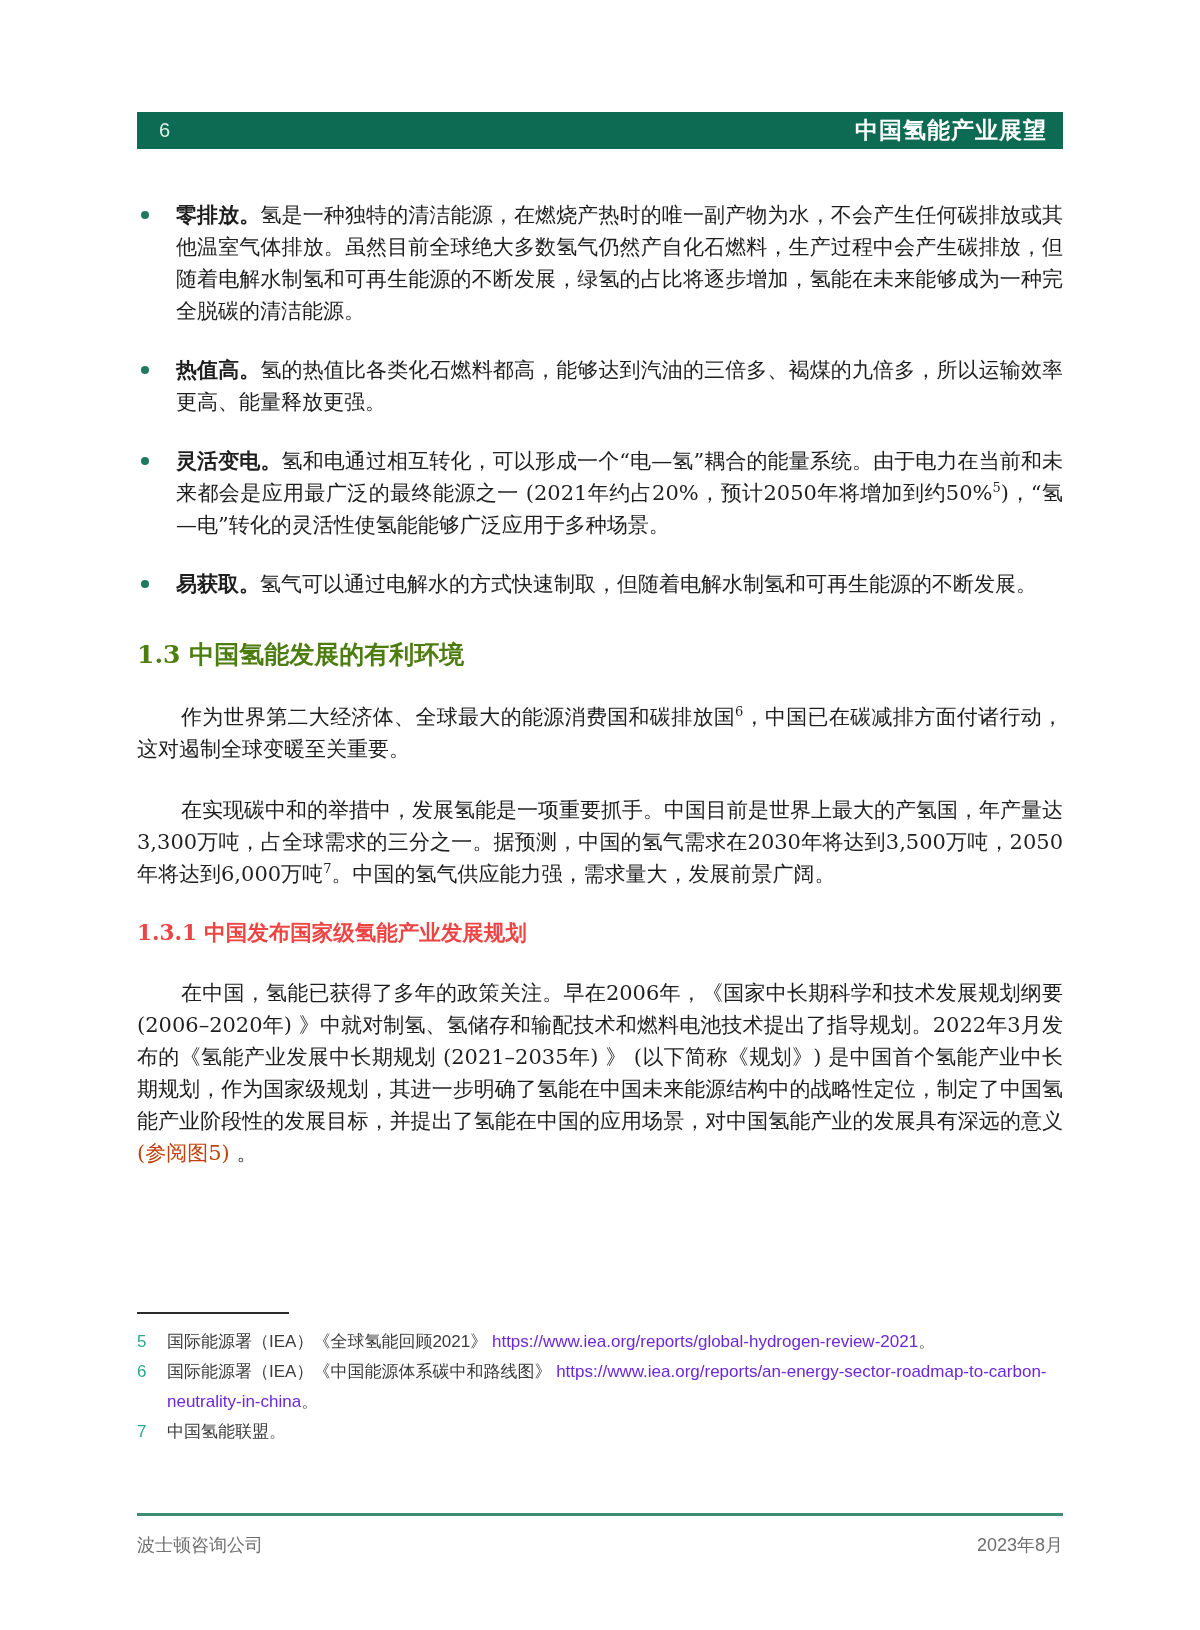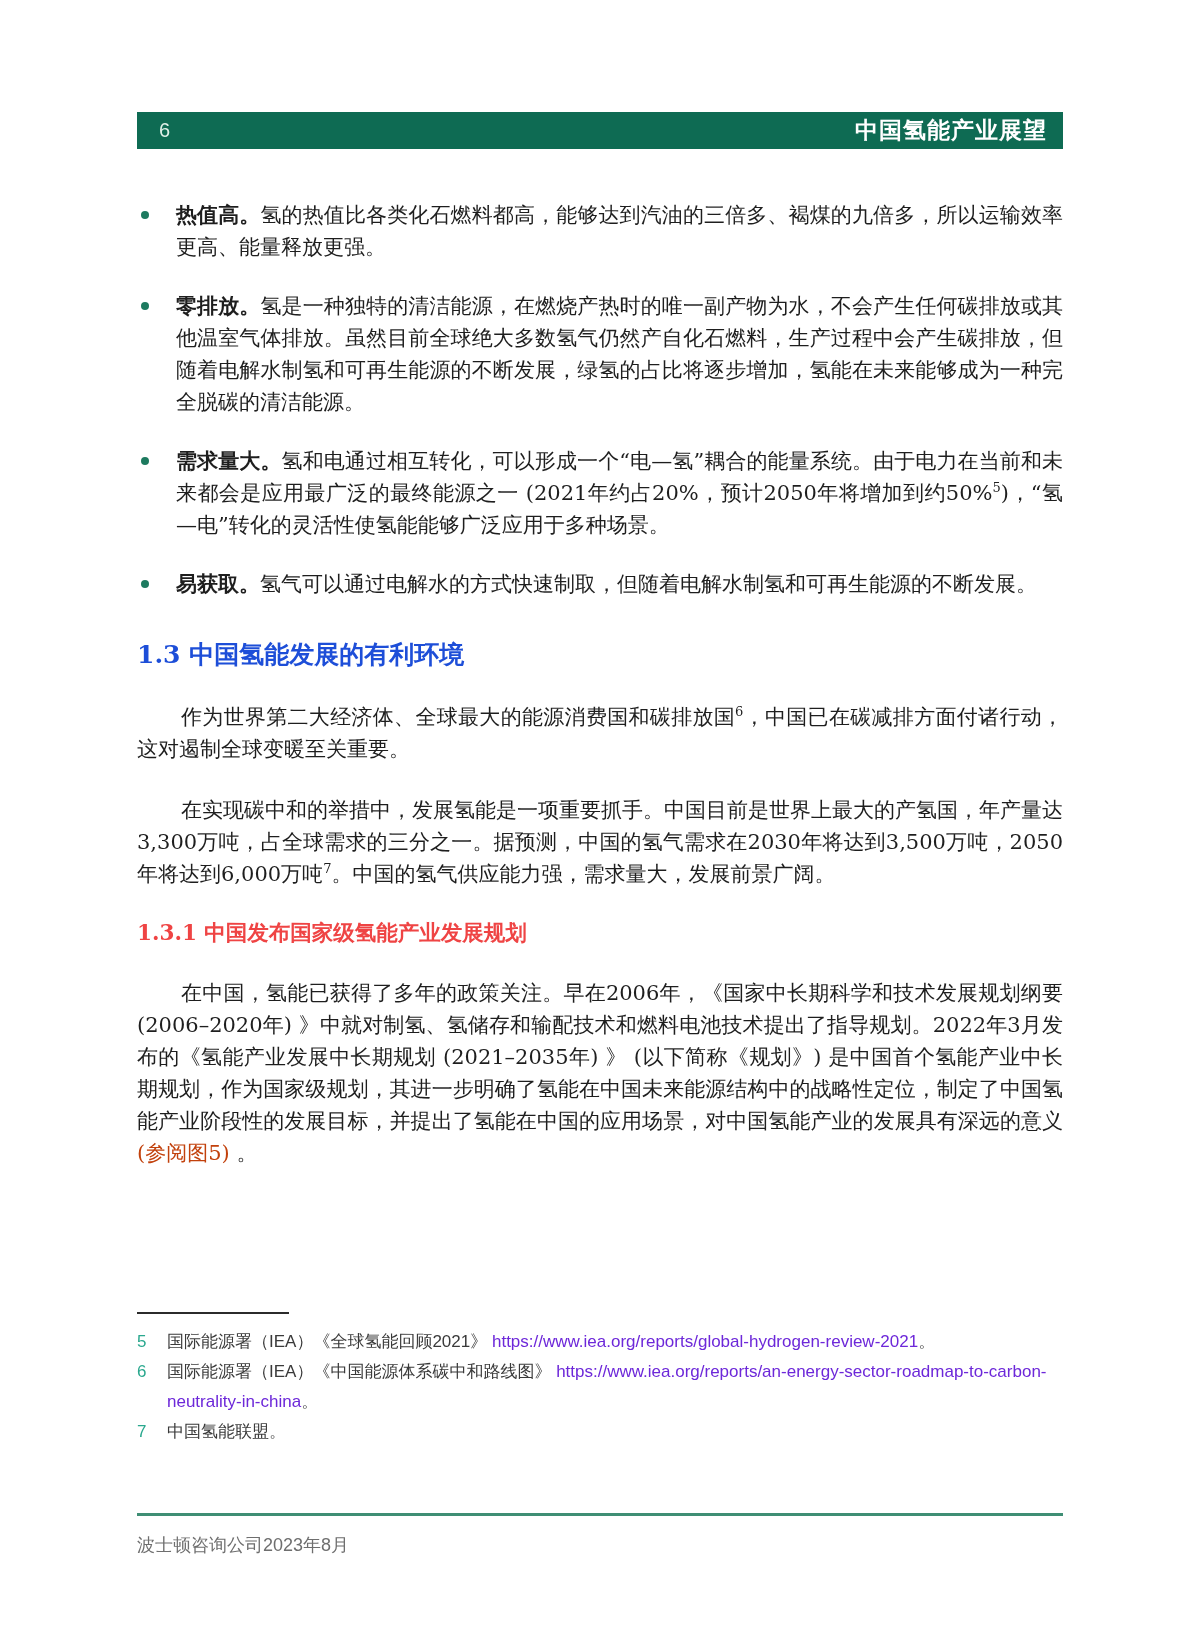--- a/index.html
+++ b/index.html
@@ -26,21 +26,21 @@
     font-size:21px; line-height:32px; text-align:justify;
   }
   .bullet-dot {
     position:absolute; left:4px; top:12px; width:8px; height:8px;
     border-radius:50%; background:#1d7a5f; display:inline-block;
   }
   .lead { font-weight:bold; }
   sup.fn-ref { font-size:13px; line-height:0; vertical-align:super; }
 
   h2.sec {
-    margin:38px 0 0 0; color:#1d4ed8; font-size:25px; line-height:34px; font-weight:bold;
+    margin:38px 0 0 0; color:#4d7c0f; font-size:25px; line-height:34px; font-weight:bold;
   }
   h3.subsec {
     margin:28px 0 0 0; color:#ef4444; font-size:21.5px; line-height:30px; font-weight:bold;
   }
   p.body-para {
     margin:29px 0 0 0; font-size:21px; line-height:32px; text-align:justify; text-indent:44px;
   }
   .fig-link { color:#c2410c; }
 
   
@@ -52,49 +52,49 @@
   .fn-divider { width:152px; height:2px; background:#2b2b2b; margin:0 0 13px 0; }
   .footnote { display:flex; align-items:flex-start; }
   .fn-num { width:30px; flex:0 0 30px; color:#2aa88e; }
   .fn-body { flex:1; }
   .fn-link { color:#6d28d9; text-decoration:none; }
 
   
   .footer {
     position:absolute; top:1513px; left:137px; width:926px;
     border-top:3px solid #3f8e74; padding-top:17px; box-sizing:border-box;
-    display:flex; align-items:center;
+    display:flex; justify-content:space-between; align-items:center;
     font-family:"Liberation Sans","DejaVu Sans",sans-serif;
     font-size:18px; color:#6e6e6e;
   }
 </style>
 </head>
 <body>
 
 <div class="page">
 
   <div class="header-bar">
     <span class="pagenum">6</span>
     <span class="doc-title">中国氢能产业展望</span>
   </div>
 
   <div class="content">
 
     <ul class="bullets">
       <li>
         <span class="bullet-dot"></span>
+        <span class="lead">零排放。</span><span>氢是一种独特的清洁能源，在燃烧产热时的唯一副产物为水，不会产生任何碳排放或其他温室气体排放。虽然目前全球绝大多数氢气仍然产自化石燃料，生产过程中会产生碳排放，但随着电解水制氢和可再生能源的不断发展，绿氢的占比将逐步增加，氢能在未来能够成为一种完全脱碳的清洁能源。</span>
+      </li>
+      <li>
+        <span class="bullet-dot"></span>
         <span class="lead">热值高。</span><span>氢的热值比各类化石燃料都高，能够达到汽油的三倍多、褐煤的九倍多，所以运输效率更高、能量释放更强。</span>
       </li>
       <li>
         <span class="bullet-dot"></span>
-        <span class="lead">零排放。</span><span>氢是一种独特的清洁能源，在燃烧产热时的唯一副产物为水，不会产生任何碳排放或其他温室气体排放。虽然目前全球绝大多数氢气仍然产自化石燃料，生产过程中会产生碳排放，但随着电解水制氢和可再生能源的不断发展，绿氢的占比将逐步增加，氢能在未来能够成为一种完全脱碳的清洁能源。</span>
-      </li>
-      <li>
-        <span class="bullet-dot"></span>
-        <span class="lead">需求量大。</span><span>氢和电通过相互转化，可以形成一个“电—氢”耦合的能量系统。由于电力在当前和未来都会是应用最广泛的最终能源之一 (2021年约占20%，预计2050年将增加到约50%</span><sup class="fn-ref">5</sup><span>)，“氢—电”转化的灵活性使氢能能够广泛应用于多种场景。</span>
+        <span class="lead">灵活变电。</span><span>氢和电通过相互转化，可以形成一个“电—氢”耦合的能量系统。由于电力在当前和未来都会是应用最广泛的最终能源之一 (2021年约占20%，预计2050年将增加到约50%</span><sup class="fn-ref">5</sup><span>)，“氢—电”转化的灵活性使氢能能够广泛应用于多种场景。</span>
       </li>
       <li>
         <span class="bullet-dot"></span>
         <span class="lead">易获取。</span><span>氢气可以通过电解水的方式快速制取，但随着电解水制氢和可再生能源的不断发展。</span>
       </li>
     </ul>
 
     <h2 class="sec">1.3 中国氢能发展的有利环境</h2>
 
     <p class="body-para"><span>作为世界第二大经济体、全球最大的能源消费国和碳排放国</span><sup class="fn-ref">6</sup><span>，中国已在碳减排方面付诸行动，这对遏制全球变暖至关重要。</span></p>

